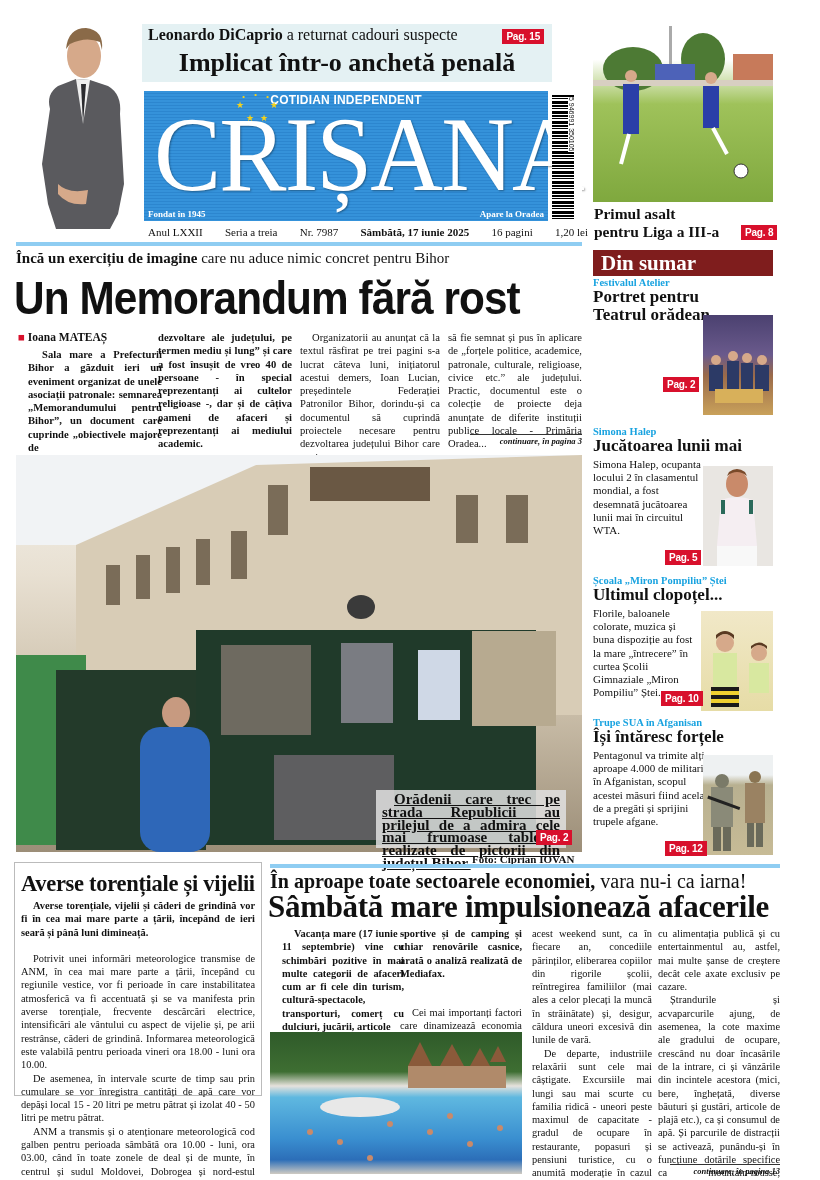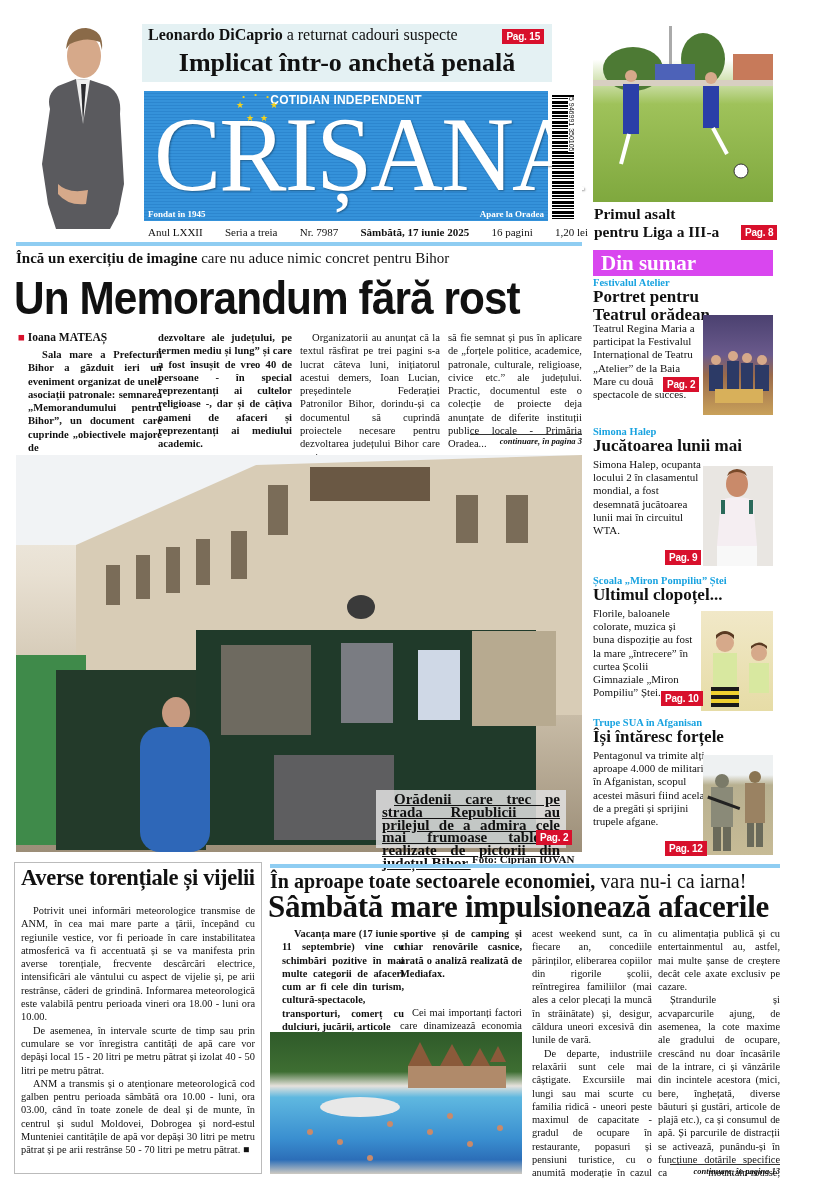--- a/index.html
+++ b/index.html
@@ -139,28 +139,27 @@
     <rect x="456" y="176" width="84" height="95" fill="#b7aa90"></rect>
     <rect x="258" y="300" width="120" height="85" fill="#5e5e60"></rect>
     <ellipse cx="160" cy="258" rx="14" ry="16" fill="#c79a80"></ellipse>
     <rect x="124" y="272" width="70" height="125" rx="20" fill="#2e67b8"></rect>
   </svg>
 </div>
 <div class="abs bold" style="left:376px;top:790px;width:190px;height:58px;background:rgba(225,225,225,0.85);padding:3px 6px;font-size:15px;line-height:12.8px;text-align:justify;text-indent:12px;text-decoration:underline;">Orădenii care trec pe strada Republicii au prilejul de a admira cele mai frumoase tablouri realizate de pictorii din județul Bihor.</div>
 <span class="pag" style="left:536px;top:830px;">Pag. 2</span>
 <div class="abs bold" style="left:472px;top:853px;width:110px;text-align:left;font-size:11px;">Foto: Ciprian IOVAN</div>
 
-<div class="abs" style="left:593px;top:250px;width:180px;height:26px;background:#d946ef;">
+<div class="abs" style="left:593px;top:250px;width:180px;height:26px;background:#7f1d1d;">
   <span class="abs bold" style="left:8px;top:0;color:#fff;font-size:21px;line-height:26px;">Din sumar</span>
 </div>
 
 <div class="abs" style="left:593px;top:277px;width:180px;height:140px;">
   <div class="kicker">Festivalul Atelier</div>
   <div class="sumhead" style="width:150px;">Portret pentru Teatrul orădean</div>
-  <div class="abs sumtxt" style="left:0;top:45px;width:104px;">Teatrul Regina Maria a participat la Festivalul Internațional de Teatru „Atelier” de la Baia Mare cu două spectacole de succes.</div>
   <div class="photo" style="left:110px;top:38px;width:70px;height:100px;background:linear-gradient(#4b4170 0,#6a5a8c 40%,#9a6a4a 60%,#c9a15a 100%);">
     <svg width="70" height="100">
         <g fill="#2c3a66">
           <rect x="6" y="50" width="14" height="26"></rect>
           <rect x="24" y="46" width="12" height="30"></rect>
           <rect x="38" y="48" width="12" height="28"></rect>
           <rect x="52" y="50" width="14" height="26"></rect>
         </g>
         <g fill="#d6a98a">
           <circle cx="13" cy="45" r="5"></circle>
@@ -181,21 +180,21 @@
   <div class="photo" style="left:110px;top:40px;width:70px;height:100px;background:#e9e6e2;">
     <svg width="70" height="100">
         <ellipse cx="34" cy="18" rx="11" ry="13" fill="#c98a6a"></ellipse>
         <path d="M24 10 Q34 2 44 10 L42 6 Q34 0 26 6 Z" fill="#7a4a2a"></path>
         <path d="M18 34 Q34 28 50 34 L54 80 L14 80 Z" fill="#f5eef2"></path>
         <rect x="14" y="80" width="40" height="20" fill="#f8f8f8"></rect>
         <rect x="18" y="34" width="4" height="14" fill="#2a6a5a"></rect>
         <rect x="46" y="34" width="4" height="14" fill="#2a6a5a"></rect>
       </svg>
   </div>
-  <span class="pag" style="left:72px;top:124px;">Pag. 9</span>
+  <span class="pag" style="left:72px;top:124px;">Pag. 5</span>
 </div>
 
 <div class="abs" style="left:593px;top:575px;width:180px;height:140px;">
   <div class="kicker">Școala „Miron Pompiliu” Ștei</div>
   <div class="sumhead">Ultimul clopoțel...</div>
   <div class="abs sumtxt" style="left:0;top:32px;width:104px;">Florile, baloanele colorate, muzica și buna dispoziție au fost la mare „întrecere” în curtea Școlii Gimnaziale „Miron Pompiliu” Ștei.</div>
   <div class="photo" style="left:108px;top:36px;width:72px;height:100px;background:linear-gradient(#f1e8c8,#e6dca6);">
     <svg width="72" height="100">
         <g fill="#d6a98a">
           <circle cx="24" cy="32" r="9"></circle>
@@ -238,22 +237,23 @@
           <rect x="20" y="72" width="8" height="24"></rect>
           <rect x="44" y="68" width="7" height="24"></rect>
           <rect x="53" y="68" width="7" height="24"></rect>
         </g>
         <rect x="4" y="46" width="34" height="3" fill="#222" transform="rotate(20 20 47)"></rect>
       </svg>
   </div>
   <span class="pag" style="left:72px;top:124px;">Pag. 12</span>
 </div>
 
-<div class="abs" style="left:14px;top:862px;width:248px;height:312px;border:1px solid #bbb;padding:2px 6px;">
+<div class="abs" style="left:14px;top:862px;width:248px;height:234px;border:1px solid #bbb;padding:8px 6px;">
   <div class="bold" style="font-size:22.5px;line-height:26px;white-space:nowrap;letter-spacing:-0.3px;">Averse torențiale și vijelii</div>
+  <div class="txt bold" style="text-indent:12px;margin-top:2px;font-size:10.4px;line-height:13.3px;">Averse torențiale, vijelii și căderi de grindină vor fi în cea mai mare parte a țării, începând de ieri seară și până luni dimineață.</div>
   <div class="txt" style="margin-top:13px;font-size:10.4px;line-height:13.3px;">
     <p>Potrivit unei informări meteorologice transmise de ANM, în cea mai mare parte a țării, începând cu regiunile vestice, vor fi perioade în care instabilitatea atmosferică va fi accentuată și se va manifesta prin averse torențiale, frecvente descărcări electrice, intensificări ale vântului cu aspect de vijelie și, pe arii restrânse, căderi de grindină. Informarea meteorologică este valabilă pentru perioada vineri ora 18.00 - luni ora 10.00.</p>
     <p>De asemenea, în intervale scurte de timp sau prin cumulare se vor înregistra cantități de apă care vor depăși local 15 - 20 litri pe metru pătrat și izolat 40 - 50 litri pe metru pătrat.</p>
     <p>ANM a transmis și o atenționare meteorologică cod galben pentru perioada sâmbătă ora 10.00 - luni, ora 03.00, când în toate zonele de deal și de munte, în centrul și sudul Moldovei, Dobrogea și nord-estul Munteniei cantitățile de apă vor depăși 30 litri pe metru pătrat și pe arii restrânse 50 - 70 litri pe metru pătrat. ■</p>
   </div>
 </div>
 
 <div class="abs" style="left:270px;top:864px;width:510px;height:4px;background:#8fcdf2;"></div>
 <div class="abs" style="left:270px;top:870px;font-size:20px;white-space:nowrap;">
   <span class="bold">În aproape toate sectoarele economiei,</span><span> vara nu-i ca iarna!</span>

